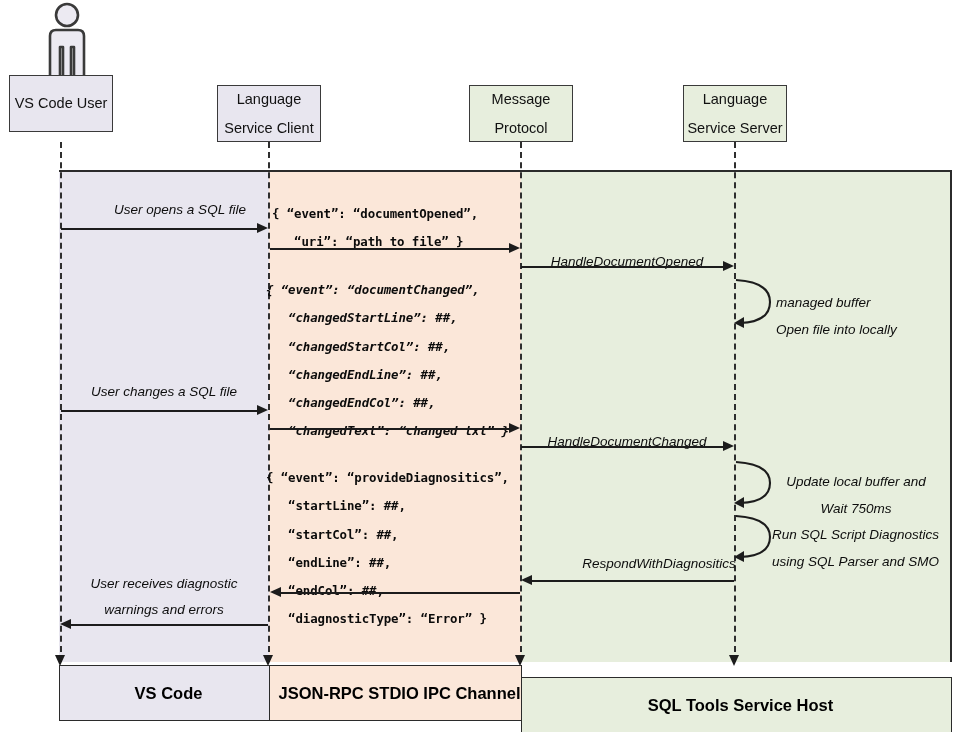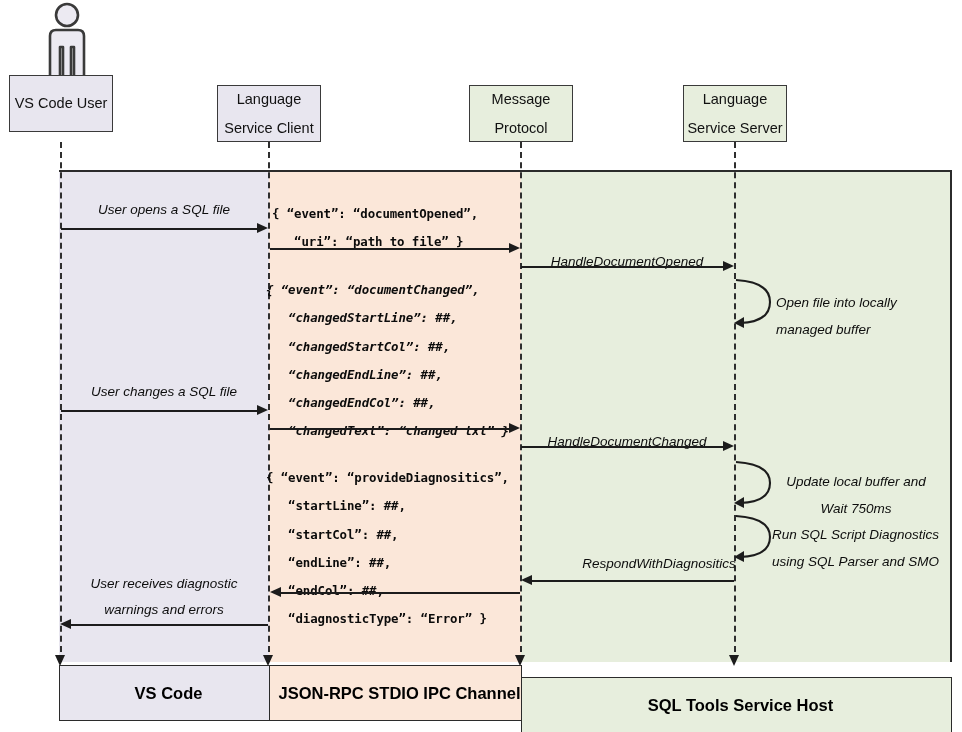--- a/index.html
+++ b/index.html
@@ -161,43 +161,43 @@
 
   <div class="band vscode" style="left:59px;top:170px;width:210px;height:492px;"></div>
   <div class="band rpc" style="left:269px;top:170px;width:252px;height:492px;"></div>
   <div class="band host" style="left:521px;top:170px;width:431px;height:492px;"></div>
 
   <div class="lifeline" style="left:60px;top:142px;height:520px;"></div>
   <div class="lifeline" style="left:268px;top:142px;height:520px;"></div>
   <div class="lifeline" style="left:520px;top:142px;height:520px;"></div>
   <div class="lifeline" style="left:734px;top:142px;height:520px;"></div>
 
-  <div class="msg-label" style="left:60px;top:200px;width:208px;">User opens a SQL file</div>
+  <div class="msg-label" style="left:60px;top:200px;width:208px;padding-left:16px;">User opens a SQL file</div>
   <div class="arrow-line" style="left:61px;top:228px;width:198px;"></div>
   <div class="arrow-head right" style="left:257px;top:223px;"></div>
 
   <div class="json-block" style="left:272px;top:200px;">{ “event”: “documentOpened”,
    “uri”: “path_to_file” }</div>
 
   <div class="arrow-line" style="left:270px;top:248px;width:240px;"></div>
   <div class="arrow-head right" style="left:509px;top:243px;"></div>
 
   <div class="msg-label" style="left:521px;top:252px;width:212px;">HandleDocumentOpened</div>
   <div class="arrow-line" style="left:521px;top:266px;width:203px;"></div>
   <div class="arrow-head right" style="left:723px;top:261px;"></div>
 
   <div class="selfloop" style="left:734px;top:276px;">
     <svg width="46" height="54" viewBox="0 0 46 54">
       <path d="M2 4 Q36 6 36 26 Q36 46 6 47" fill="none" stroke="#1c1c1c" stroke-width="2.1"></path>
       <polygon points="10,41 10,52 0,47" fill="#1c1c1c"></polygon>
     </svg>
   </div>
   <div class="note" style="left:776px;top:289px;">
+    <div>managed buffer</div>
     <div>Open file into locally</div>
-    <div>managed buffer</div>
   </div>
 
   <div class="json-block" style="left:266px;top:276px;font-style:italic;">{ “event”: “documentChanged”,
    “changedStartLine”: ##,
    “changedStartCol”: ##,
    “changedEndLine”: ##,
    “changedEndCol”: ##,
    “changedText”: “changed txt” }</div>
 
   <div class="msg-label" style="left:60px;top:382px;width:208px;">User changes a SQL file</div>

